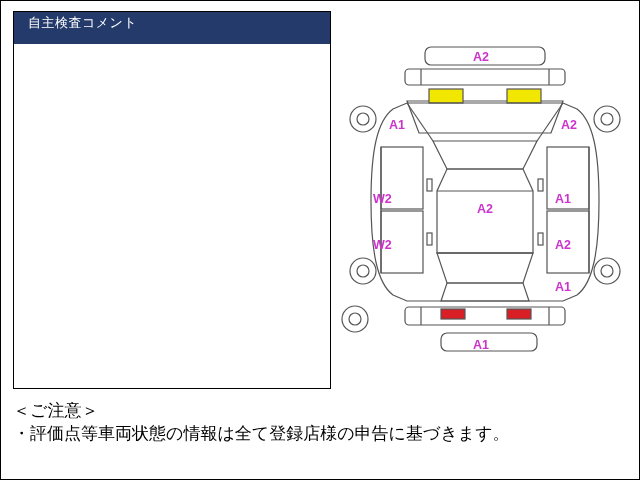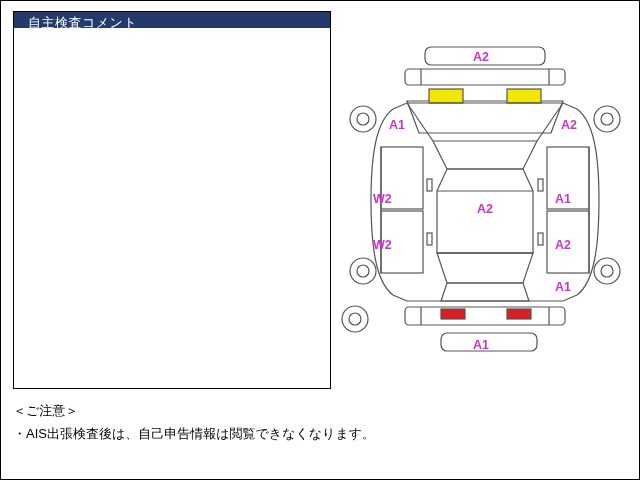--- a/index.html
+++ b/index.html
@@ -28,21 +28,21 @@
     position: absolute;
     left: 12px;
     top: 10px;
     width: 318px;
     height: 378px;
     box-sizing: border-box;
     border: 1px solid #000000;
     background: #ffffff;
   }
   .comment-header {
-    height: 16px;
+    height: 32px;
     background: #243a6b;
     color: #ffffff;
     font-size: 13px;
     line-height: 22px;
     padding-left: 14px;
     box-sizing: border-box;
     letter-spacing: 0.5px;
   }
   .comment-body {
     height: calc(100% - 22px);
@@ -53,21 +53,21 @@
     white-space: pre-wrap;
     color: #000000;
   }
 
   
   .notices {
     position: absolute;
     left: 12px;
     top: 398px;
     width: 612px;
-    font-size: 13px;
+    font-size: 17px;
     line-height: 23px;
   }
   .notices div {
     white-space: nowrap;
   }
 
   
   .diagram {
     position: absolute;
     left: 336px;
@@ -90,21 +90,21 @@
 
 <div class="page">
 
   <div class="comment-panel">
     <div class="comment-header">自主検査コメント</div>
     <div class="comment-body"></div>
   </div>
 
   <div class="notices">
     <div>＜ご注意＞</div>
-    <div>・AIS出張検査後は、自己申告情報は閲覧できなくなります。</div>
+    <div>・評価点等車両状態の情報は全て登録店様の申告に基づきます。</div>
   </div>
 
   <div class="diagram">
     <svg width="296" height="380" viewBox="0 0 296 380" xmlns="http://www.w3.org/2000/svg">
       <g fill="none" stroke="#555555" stroke-width="1.2">
 
         <rect x="88" y="46" width="120" height="18" rx="6"></rect>
 
         <rect x="68" y="68" width="160" height="16" rx="4"></rect>
         <line x1="84" y1="68" x2="84" y2="84"></line>

